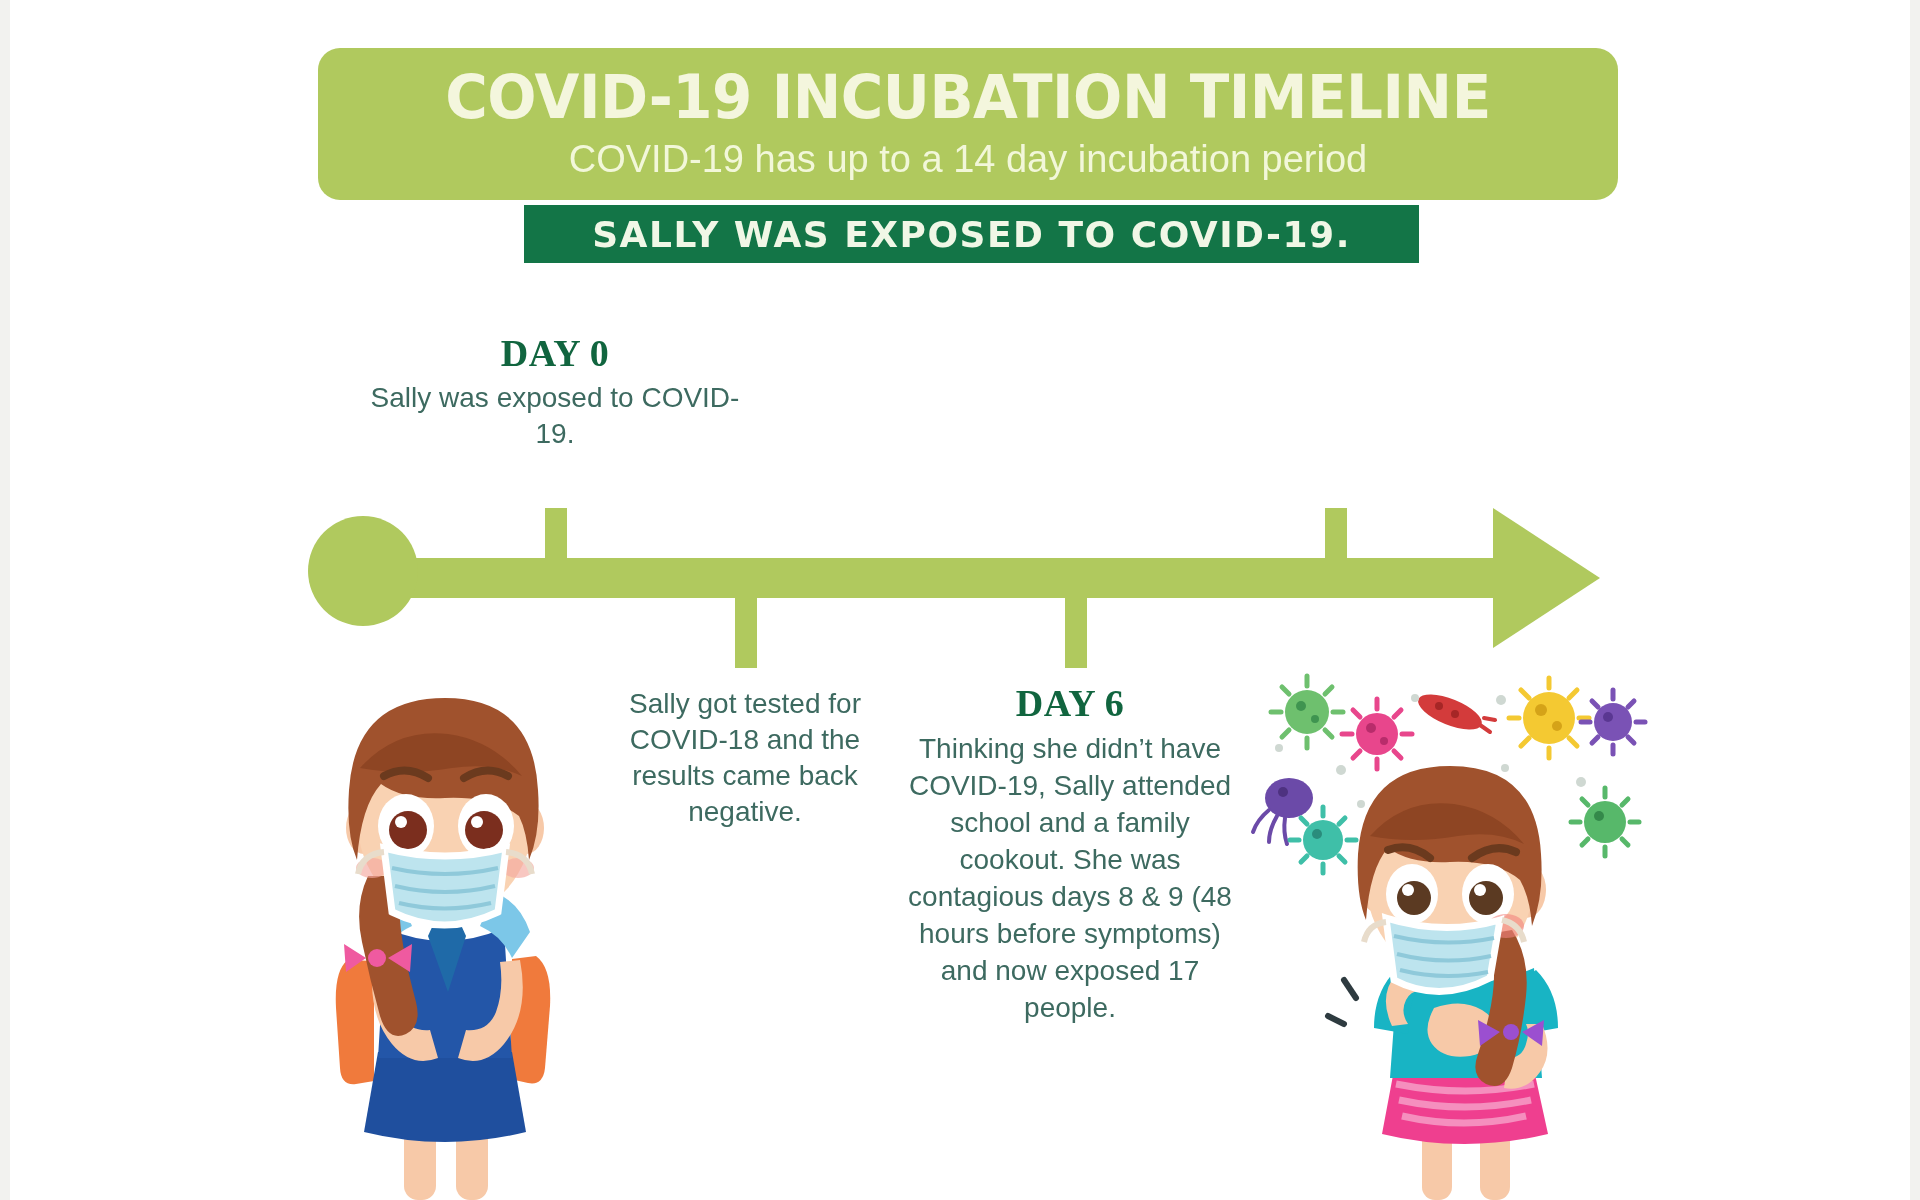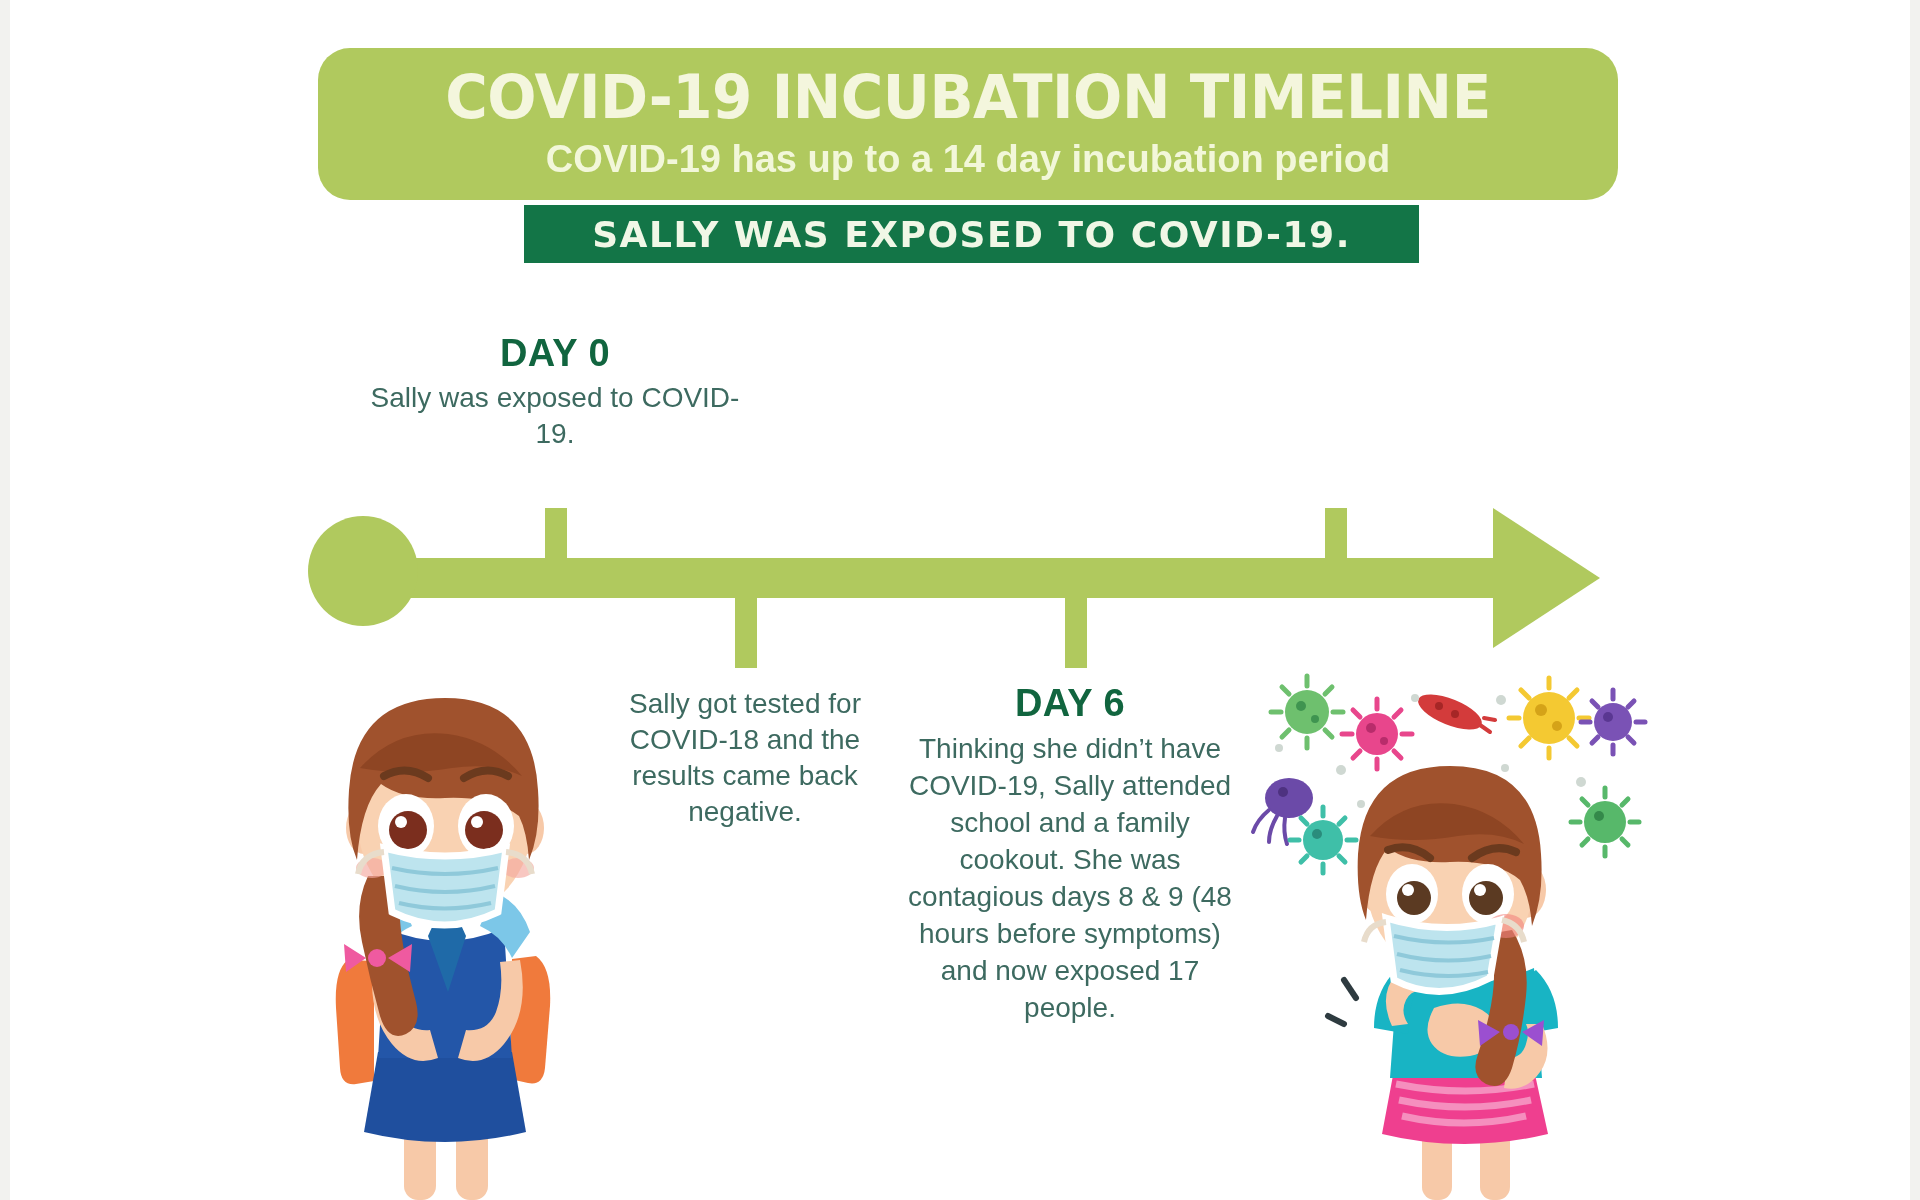--- a/index.html
+++ b/index.html
@@ -33,38 +33,38 @@
   .gutter.right { right: 0; }
 
   
   #title-card {
     position: absolute;
     left: 318px;
     top: 48px;
     width: 1300px;
     height: 152px;
     background: #b0c95e;
-    border-radius: 32px;
+    border-radius: 22px;
     text-align: center;
     box-sizing: border-box;
     padding-top: 12px;
   }
   #title-main {
     font-family: "DejaVu Sans", sans-serif;
     font-weight: bold;
     font-size: 61px;
     line-height: 74px;
     letter-spacing: -0.5px;
     color: #f4f6dd;
     white-space: nowrap;
     transform: scaleX(0.95);
   }
   #title-sub {
     font-family: "Liberation Sans", sans-serif;
-    font-weight: bold;
+    font-weight: normal;
     font-size: 38px;
     line-height: 50px;
     color: #f2f7d9;
     white-space: nowrap;
   }
 
   
   #exposure-banner {
     position: absolute;
     left: 524px;
@@ -95,21 +95,21 @@
     pointer-events: none;
   }
 
   
   .day-block {
     position: absolute;
     text-align: center;
     color: #35665b;
   }
   .day-title {
-    font-family: Liberation Sans, sans-serif;
+    font-family: Liberation Serif, serif;
     font-weight: bold;
     font-size: 38px;
     line-height: 46px;
     color: #11653f;
     letter-spacing: 0.5px;
     white-space: nowrap;
   }
   .day-body {
     font-family: "Liberation Sans", sans-serif;
     font-size: 28px;

